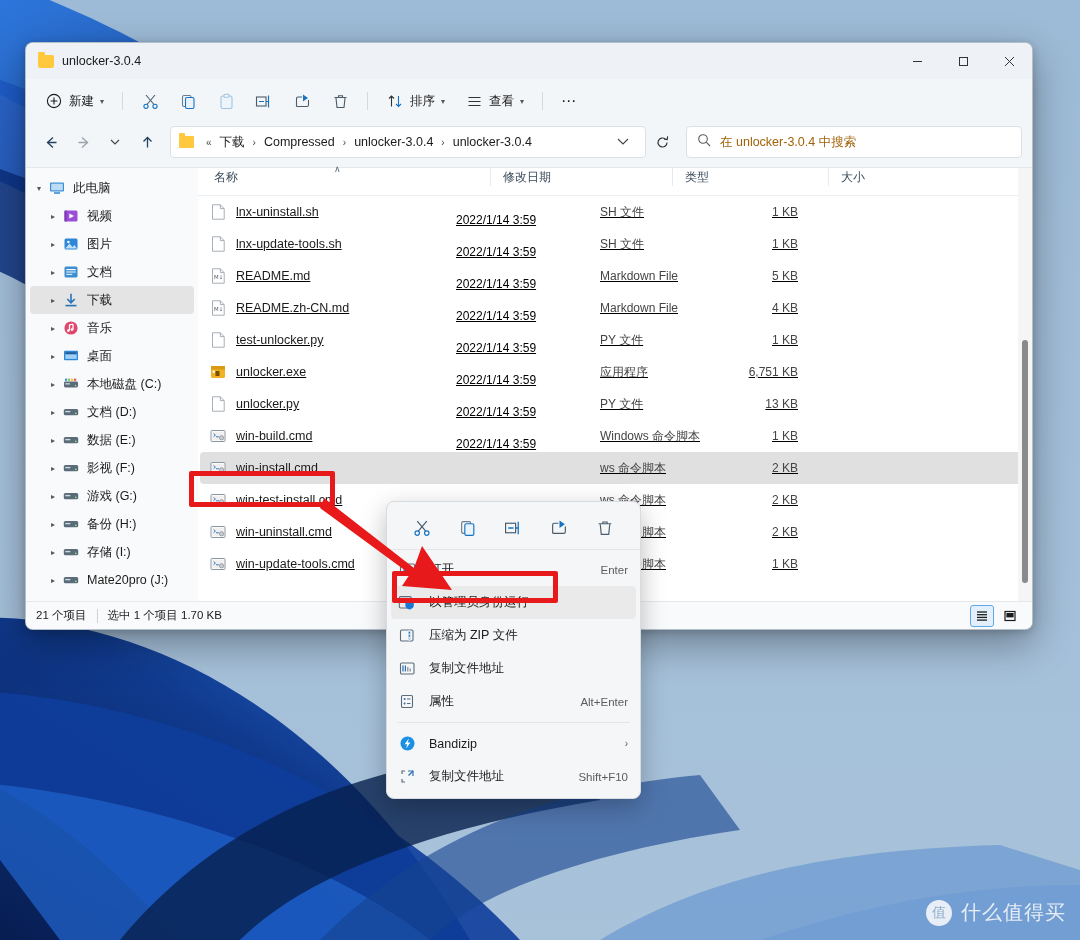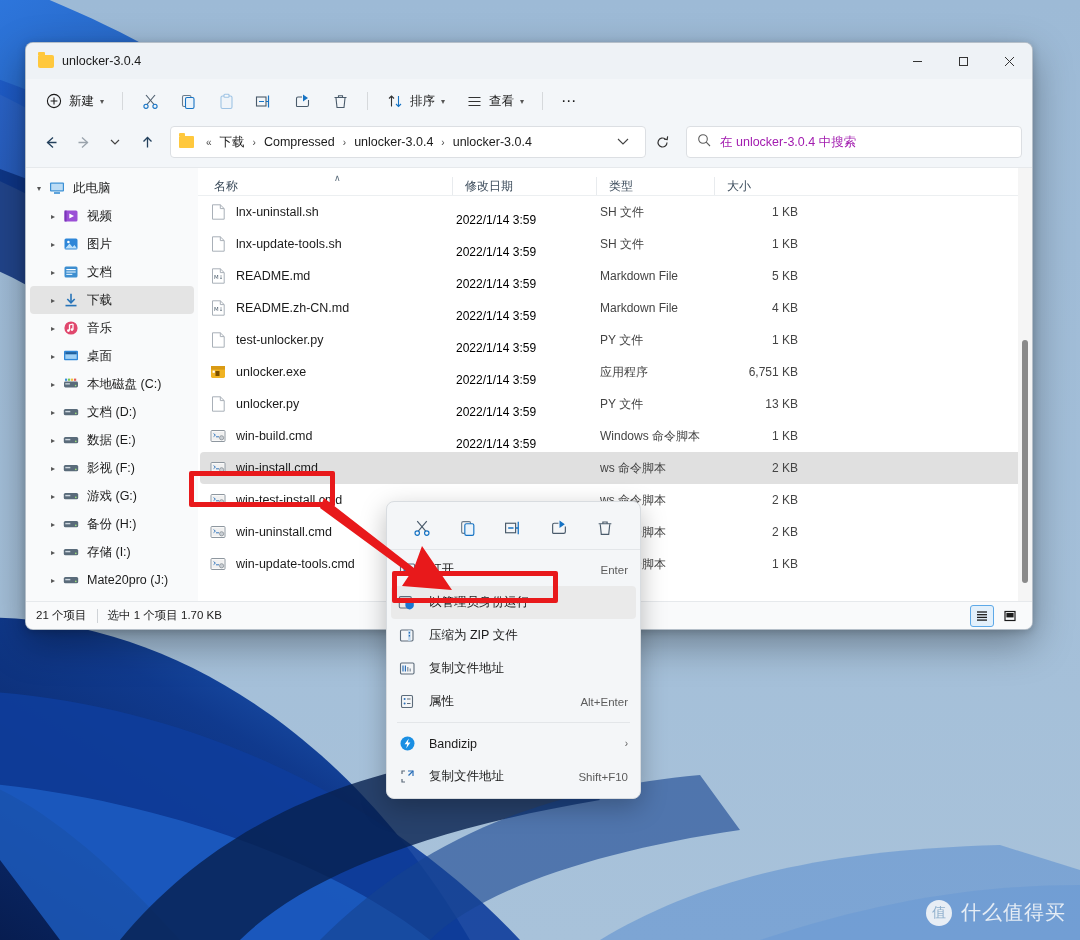--- a/index.html
+++ b/index.html
@@ -125,21 +125,21 @@
   .searchbox {
     width: 336px; height: 32px;
     background: #fff;
     border: 1px solid #dcdfe3;
     border-radius: 4px;
     display: flex; align-items: center;
     margin-left: 8px;
     padding: 0 10px;
     flex: 0 0 auto;
   }
-  .search-ph { font-size: 12.5px; color: #a21caf; margin-left: 9px; }
+  .search-ph { font-size: 12.5px; color: #a16207; margin-left: 9px; }
 
   
   .body-area {
     flex: 1 1 auto;
     display: flex;
     background: #fff;
     border-top: 1px solid #e6e9ec;
     min-height: 0;
     position: relative;
   }
@@ -169,26 +169,27 @@
   
   .filelist-wrap {
     flex: 1 1 auto;
     display: flex; flex-direction: column;
     min-width: 0;
     position: relative;
     background: #fff;
   }
   .col-head {
     height: 28px;
-    display: flex; align-items: flex-end;
+    display: flex; align-items: flex-start;
     border-bottom: 1px solid #eceff1;
     font-size: 12px; color: #3a4a5a;
     flex: 0 0 auto;
     padding-left: 4px;
     position: relative;
+    gap: 38px;
   }
   .col {
     padding-left: 12px;
     border-left: 1px solid #e8ebee;
     height: 18px;
     display: flex; align-items: center;
     position: relative;
   }
   .col:first-child { border-left: none; }
   .col-name { width: 250px; }
@@ -197,20 +198,21 @@
   .col-size { width: 84px; }
   .sort-caret {
     position: absolute; left: 132px; top: -4px;
     font-size: 9px; color: #5a6b7a;
   }
 
   .rows {
     flex: 1 1 auto;
     overflow: hidden;
     position: relative;
+    text-decoration: underline;
   }
   .row {
     height: 32px;
     display: flex; align-items: center;
     font-size: 12.5px;
     color: #1b1b1b;
     margin: 0 2px;
     border-radius: 4px;
   }
   .row.selected { background: #e0e0e0; }

